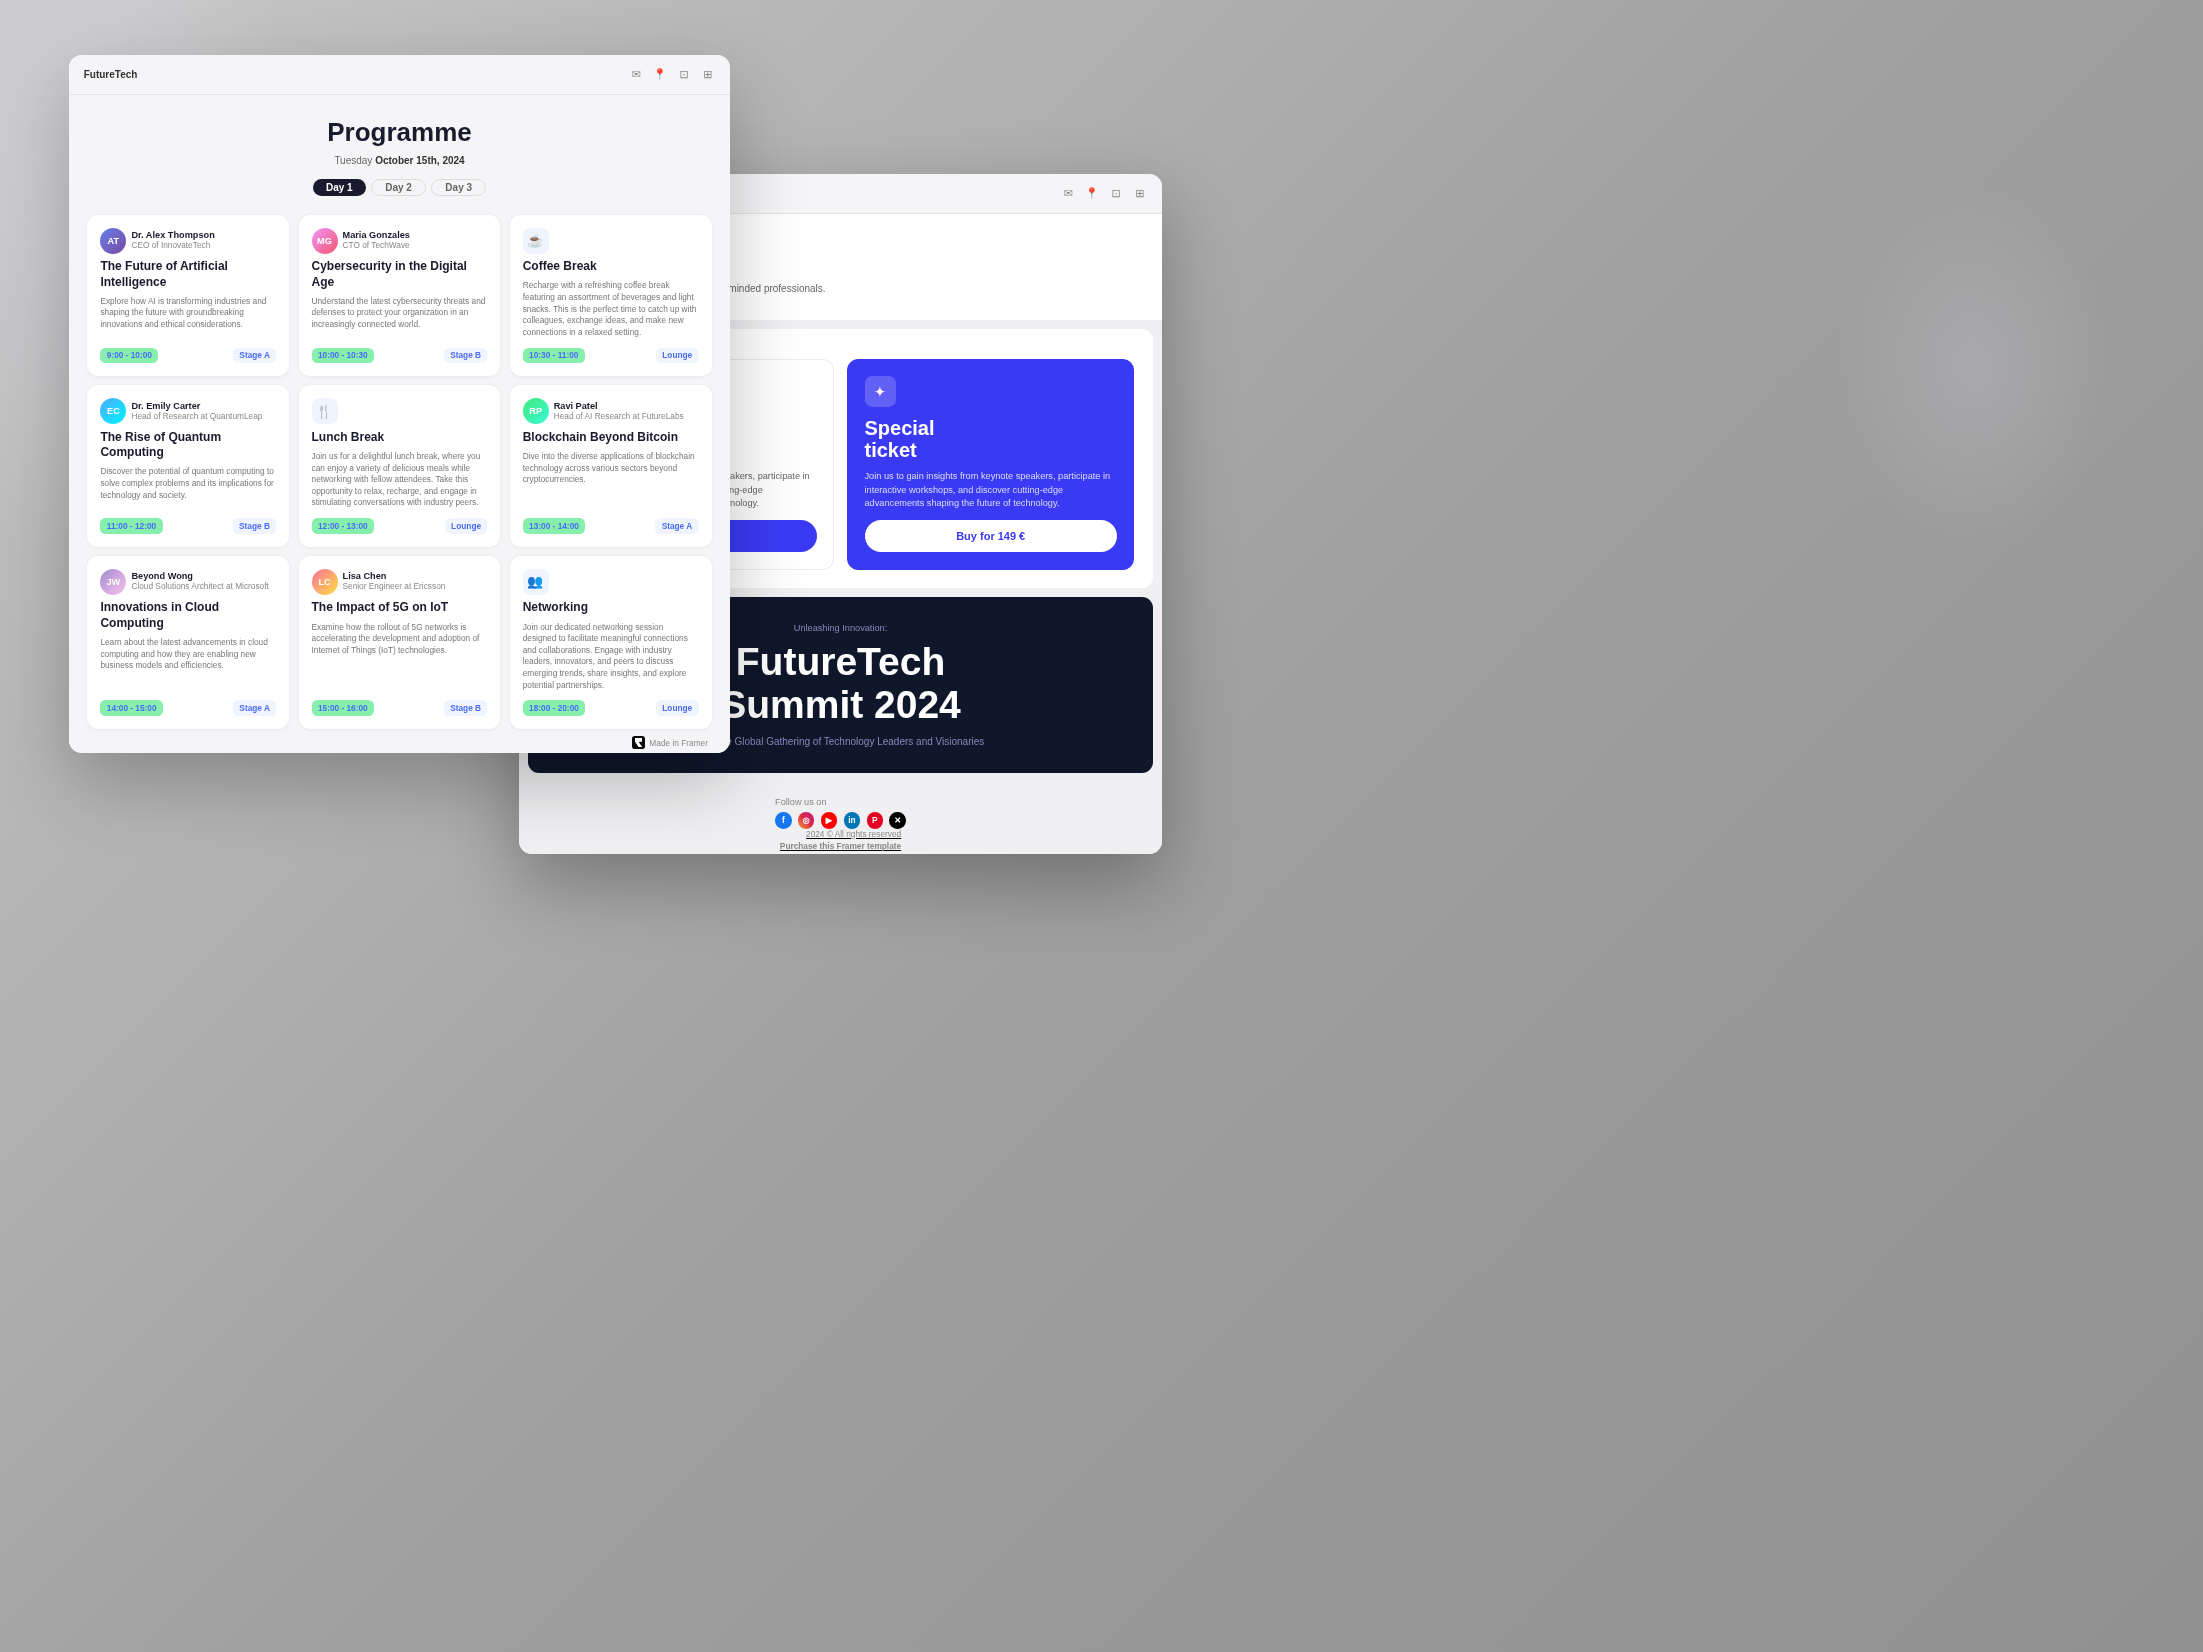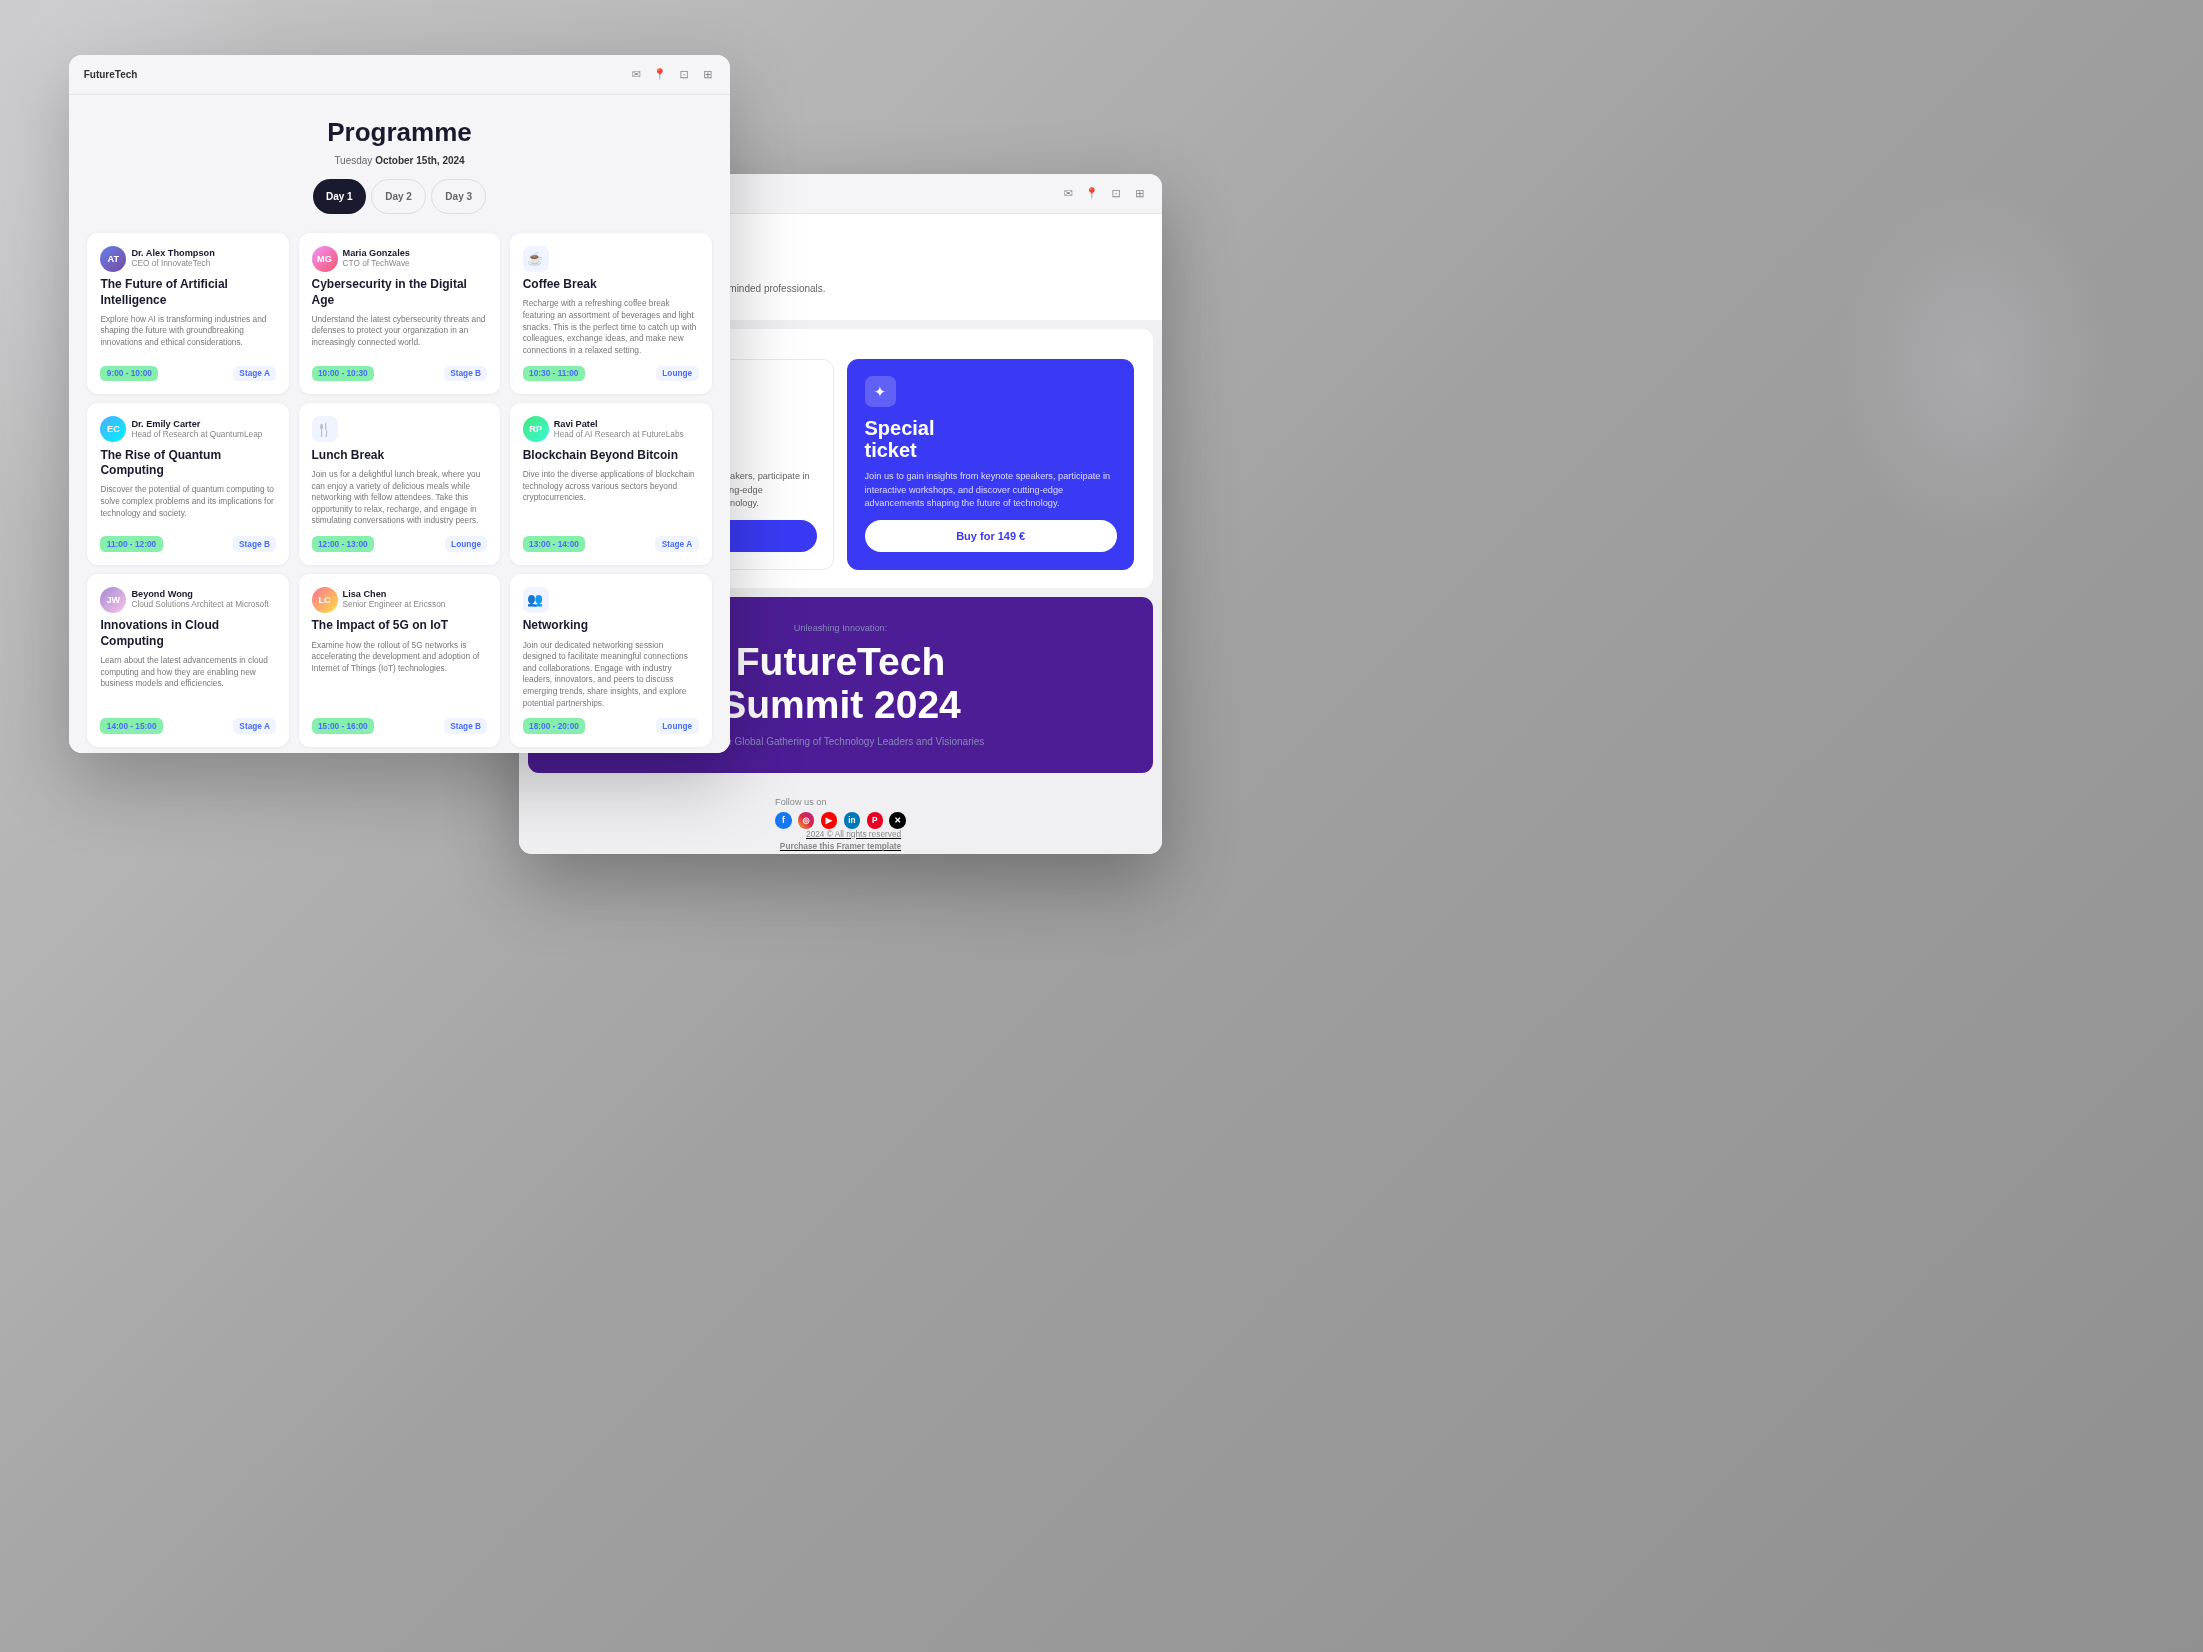--- a/index.html
+++ b/index.html
@@ -96,21 +96,21 @@
     }
 
     .day-tabs {
       display: flex;
       justify-content: center;
       gap: 5.5px;
       margin-bottom: 18.4px;
     }
 
     .day-tab {
-      padding: 11px 13px;
+      padding: 2px 13px;
       border-radius: 18.4px;
       font-size: 10px;
       font-weight: 600;
       cursor: pointer;
       border: none;
     }
 
     .day-tab.active {
       background: #1a1a2e;
       color: #fff;
@@ -329,21 +329,21 @@
     }
 
     .buy-btn.special {
       background: #fff;
       color: #3a3af5;
       text-align: center;
     }
 
     
     .bottom-hero {
-      background: #4c1d95;
+      background: #0f172a;
       margin: 9.2px;
       border-radius: 11px;
       padding: 26px 29px;
       text-align: center;
     }
 
     .bottom-tag {
       font-size: 9.2px;
       color: #8888bb;
       margin-bottom: 7.3px;

